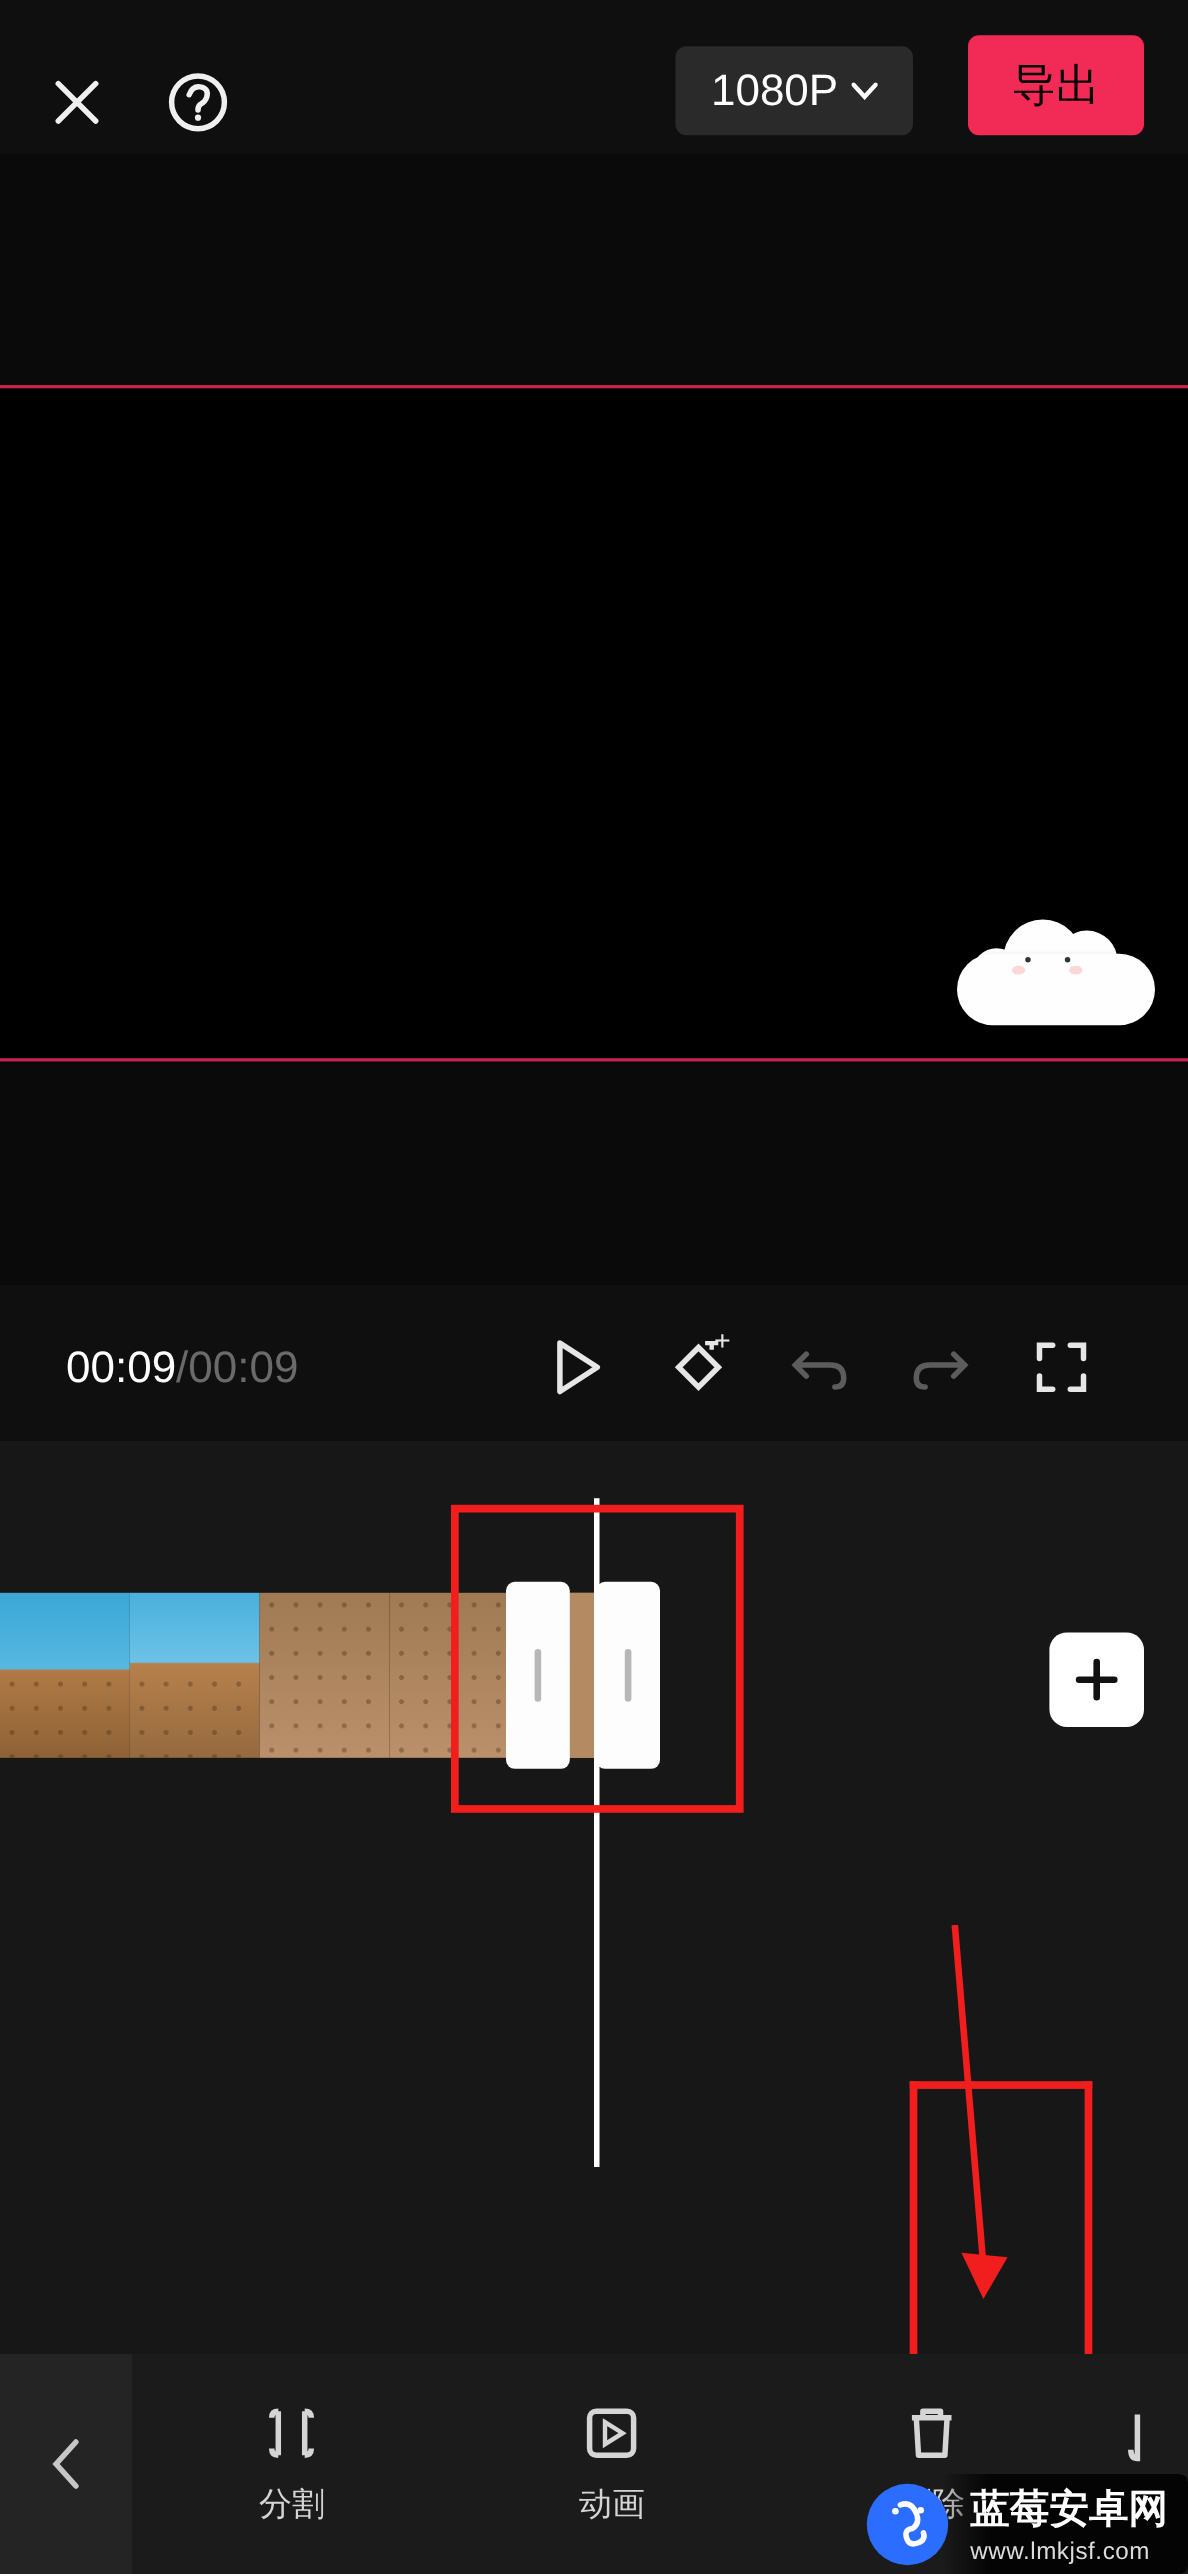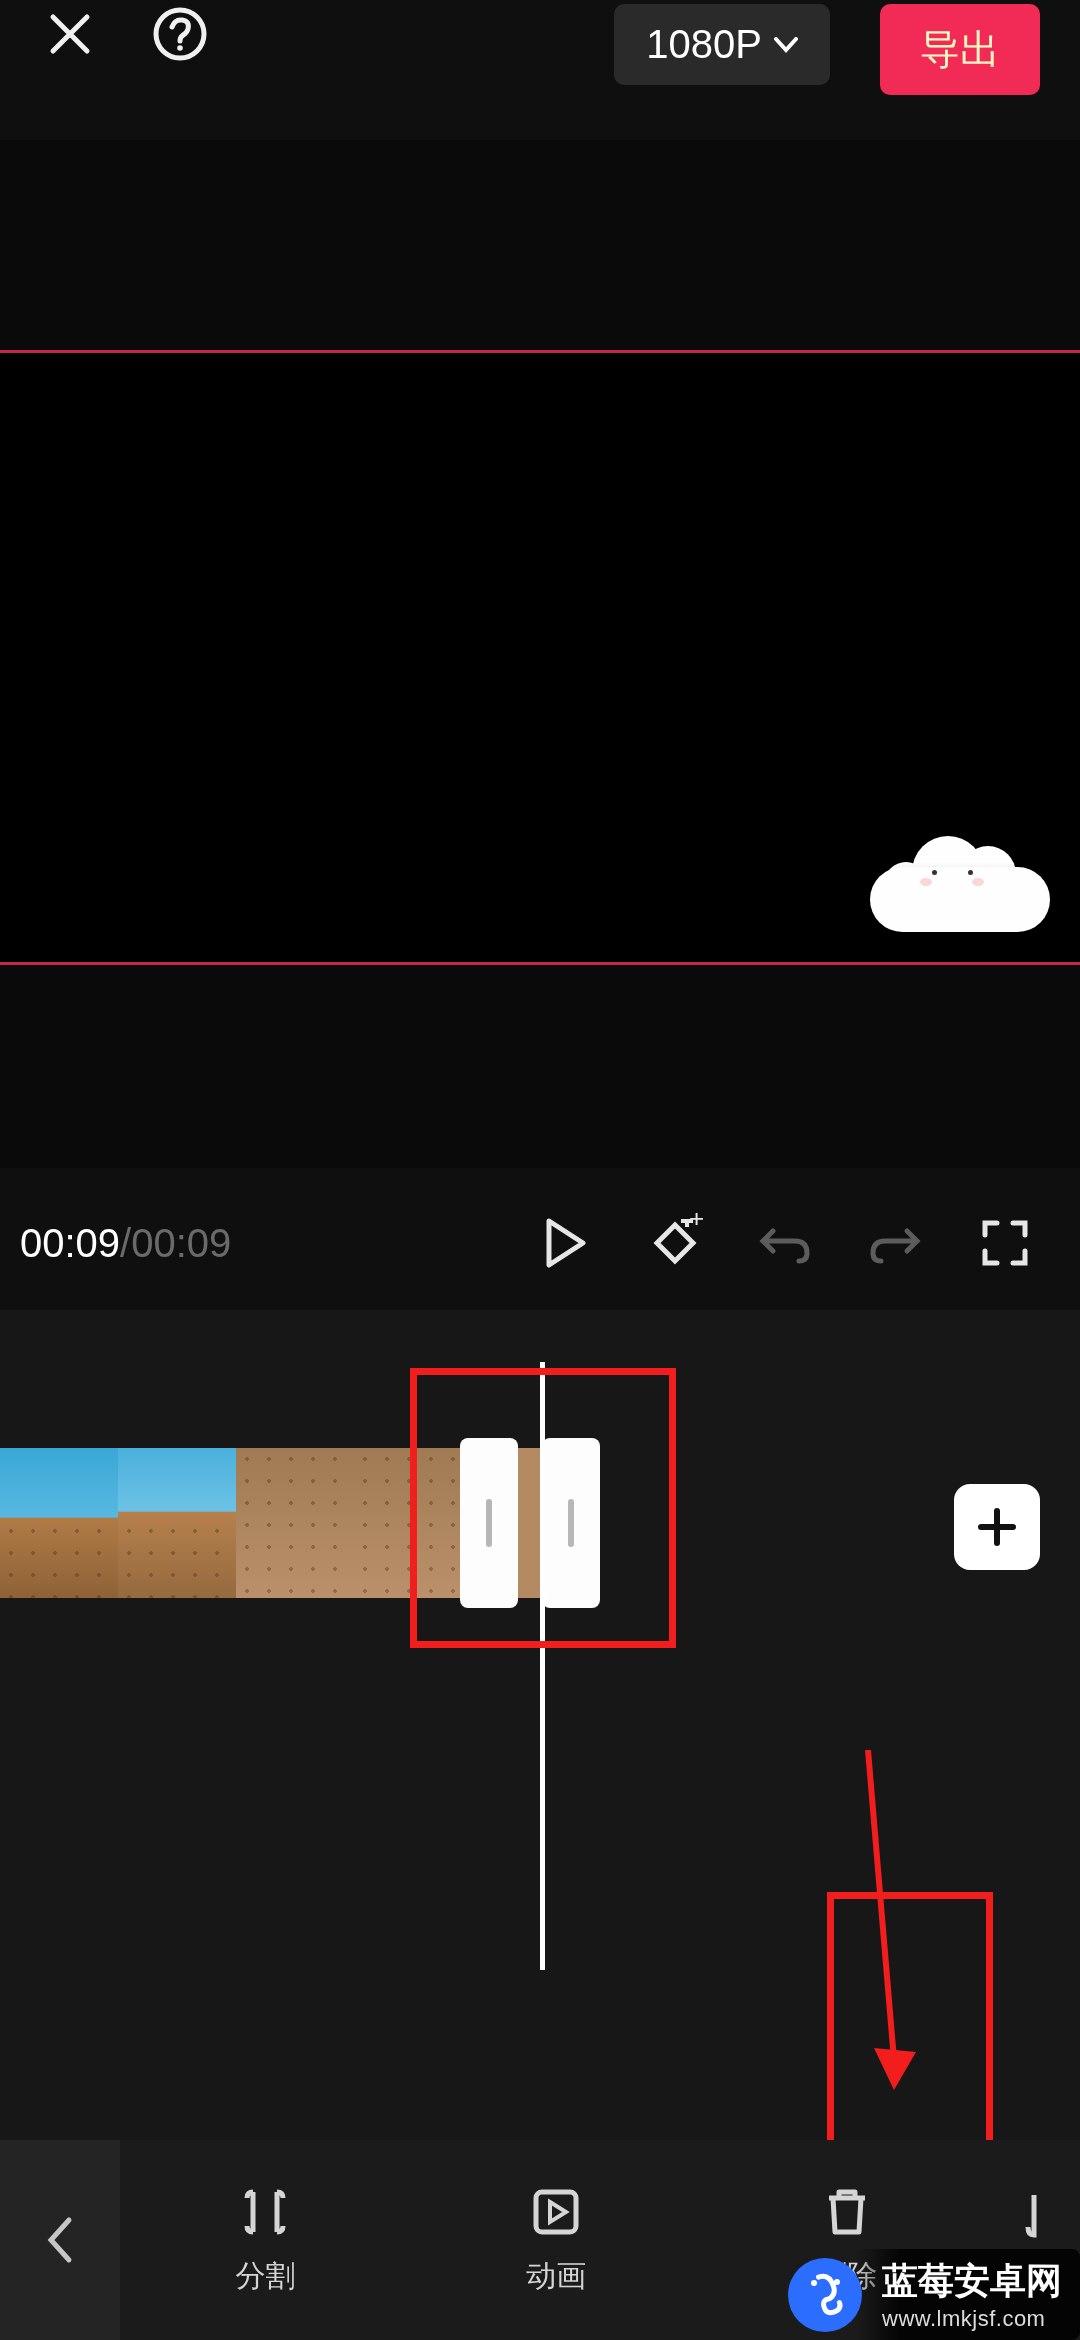--- a/index.html
+++ b/index.html
@@ -8,41 +8,41 @@
       height: 2340px;
       background: #0f0f0f;
       font-family: -apple-system, BlinkMacSystemFont, "PingFang SC", "Helvetica Neue", sans-serif;
       color: #fff;
       overflow: hidden;
       position: relative;
     }
     .top-bar {
       height: 140px;
       display: flex;
-      align-items: flex-start;
-      padding: 4px 40px;
+      align-items: flex-end;
+      padding: 17px 40px;
       gap: 50px;
     }
     .top-bar .close-icon, .top-bar .help-icon {
       width: 60px; height: 60px;
       display: flex; align-items: center; justify-content: center;
     }
     .top-bar .spacer { flex: 1; }
     .resolution-btn {
       background: #2a2a2a;
       border-radius: 10px;
       padding: 18px 32px;
       display: flex; align-items: center; gap: 12px;
       font-size: 40px; font-weight: 500; color: #fff;
     }
     .export-btn {
       background: #f12b56;
       border-radius: 10px;
       padding: 18px 40px;
-      font-size: 40px; font-weight: 500; color: #fef9c3;
+      font-size: 40px; font-weight: 500; color: #000000;
     }
     .preview {
       position: relative;
       height: 1028px;
       background: #0a0a0a;
     }
     .preview-frame {
       position: absolute;
       top: 210px; left: 0; right: 0; height: 615px;
       background: #000;
@@ -58,21 +58,21 @@
     .cloud-bump1 { position: absolute; left: 42px; bottom: 24px; width: 72px; height: 72px; background: #fefefe; border-radius: 50%; }
     .cloud-bump2 { position: absolute; left: 90px; bottom: 30px; width: 56px; height: 56px; background: #fefefe; border-radius: 50%; }
     .cloud-bump3 { position: absolute; left: 14px; bottom: 26px; width: 44px; height: 44px; background: #fefefe; border-radius: 50%; }
     .cloud-eye { position: absolute; width: 5px; height: 5px; background: #333; border-radius: 50%; top: 48px; }
     .cloud-eye.l { left: 62px; } .cloud-eye.r { left: 98px; }
     .cloud-cheek { position: absolute; width: 12px; height: 8px; background: #fcd7d7; border-radius: 50%; top: 56px; }
     .cloud-cheek.l { left: 50px; } .cloud-cheek.r { left: 102px; }
 
     .transport {
       position: absolute; left: 0; right: 0; top: 1188px; height: 110px;
-      display: flex; align-items: center; padding: 0 20px;
+      display: flex; align-items: center; padding: 0 60px;
     }
     .time-label { font-size: 40px; font-weight: 500; }
     .time-total { color: #6a6a6a; }
     .transport .spacer { flex: 1; }
     .transport-btn {
       width: 110px; height: 80px;
       display: flex; align-items: center; justify-content: center;
       color: #e6e6e6;
     }
     .transport-btn.dim { color: #5c5c5c; }

